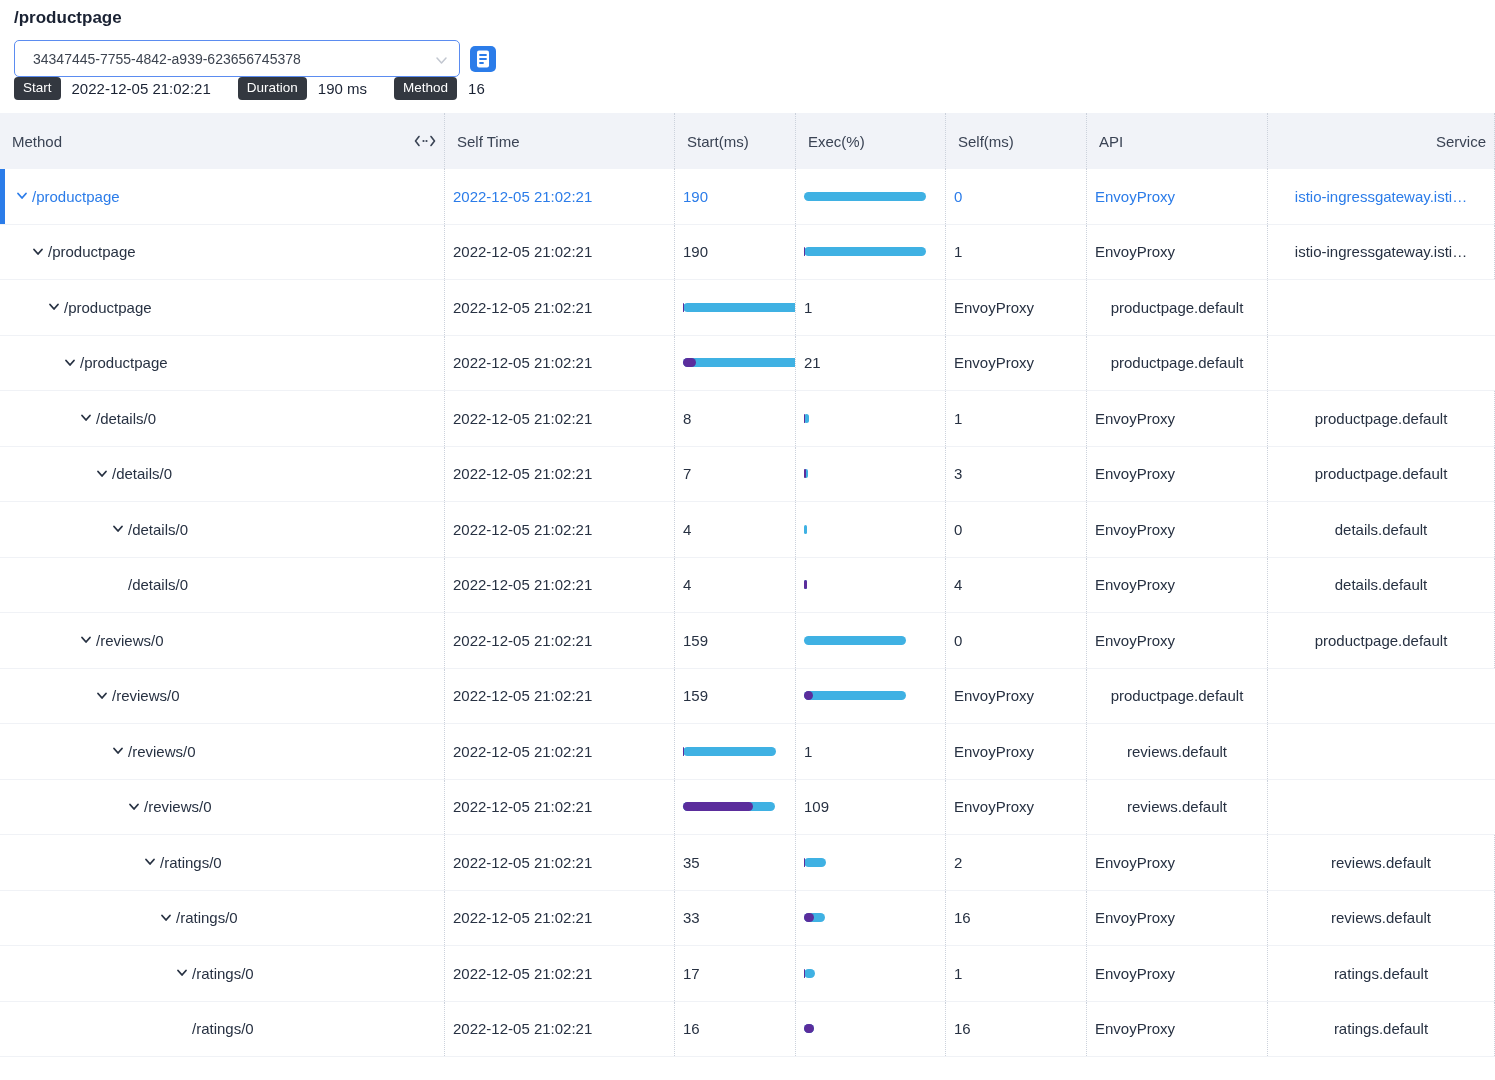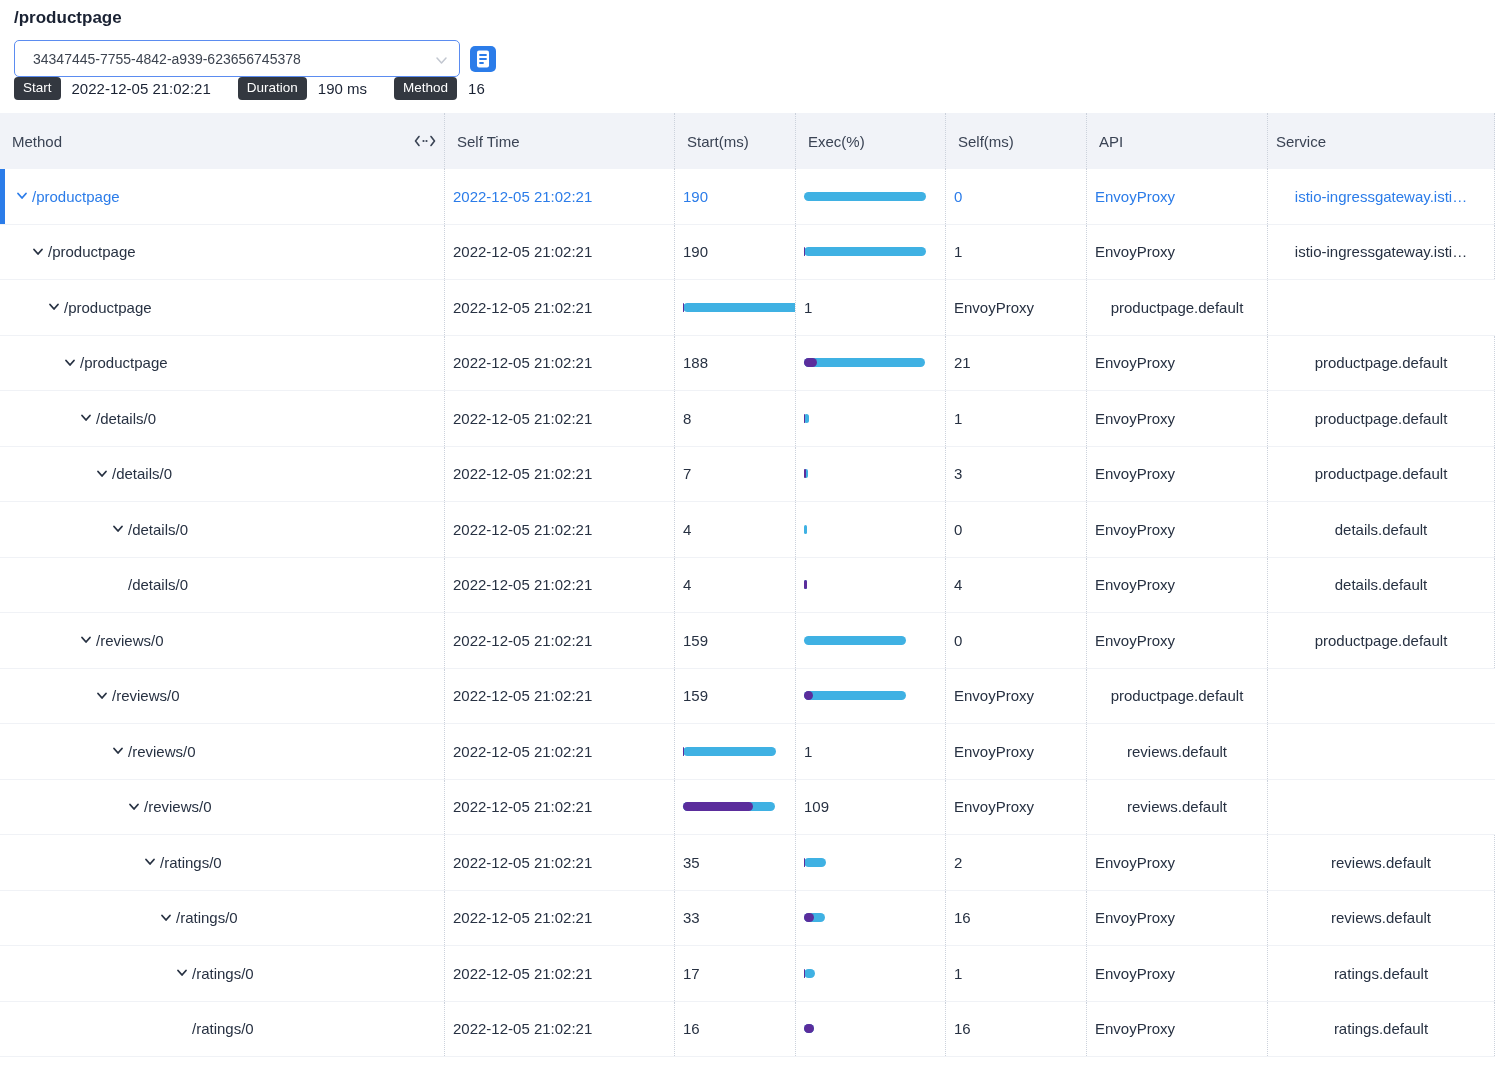--- a/index.html
+++ b/index.html
@@ -49,21 +49,21 @@
   .grid{
     display:grid;
     grid-template-columns:445px 230px 121px 150px 141px 181px 227px;
   }
   .thead{background:var(--head-bg);height:56px;}
   .th{
     display:flex;align-items:center;padding:0 8px 0 12px;
     font-size:15px;color:#3a4354;border-right:1px dotted var(--dot-line);
   }
   .th.method-h{justify-content:space-between;}
-  .th.service-h{justify-content:flex-start;padding-left:8px;}
+  .th.service-h{justify-content:flex-end;padding-left:8px;}
   .resize-handle{cursor:col-resize;display:flex;align-items:center;}
   .tbody .tr{
     position:relative;height:55.5px;border-bottom:1px solid #f0f2f6;cursor:pointer;
   }
   .tr.grid>.td{
     display:flex;align-items:center;font-size:15px;color:var(--text-dark);
     padding:0 8px;border-right:1px dotted var(--dot-line);overflow:hidden;white-space:nowrap;
   }
   .td.method{padding-right:4px;}
   .td.start{padding-left:12px;}
@@ -228,21 +228,20 @@
       <div class="tr grid">
     <div class="td method" style="padding-left: 64px;">
       <span class="chev">
         <svg width="12" height="12" viewBox="0 0 12 12">
               <polyline points="2,3.5 6,8 10,3.5" fill="none" stroke="currentColor" stroke-width="1.8" stroke-linecap="round" stroke-linejoin="round"></polyline>
             </svg>
       </span>
       <span class="mlabel">/productpage</span>
     </div>
     <div class="td start">2022-12-05 21:02:21</div>
-    <div class="td execms">188</div>
     <div class="td pct">
       <span class="track">
         <span class="bar-total" style="width: 120.716px;"></span>
         <span class="bar-self" style="width: 13.4842px;"></span>
       </span>
     </div>
     <div class="td selfms">21</div>
     <div class="td api">EnvoyProxy</div>
     <div class="td service">productpage.default</div>
   </div>

